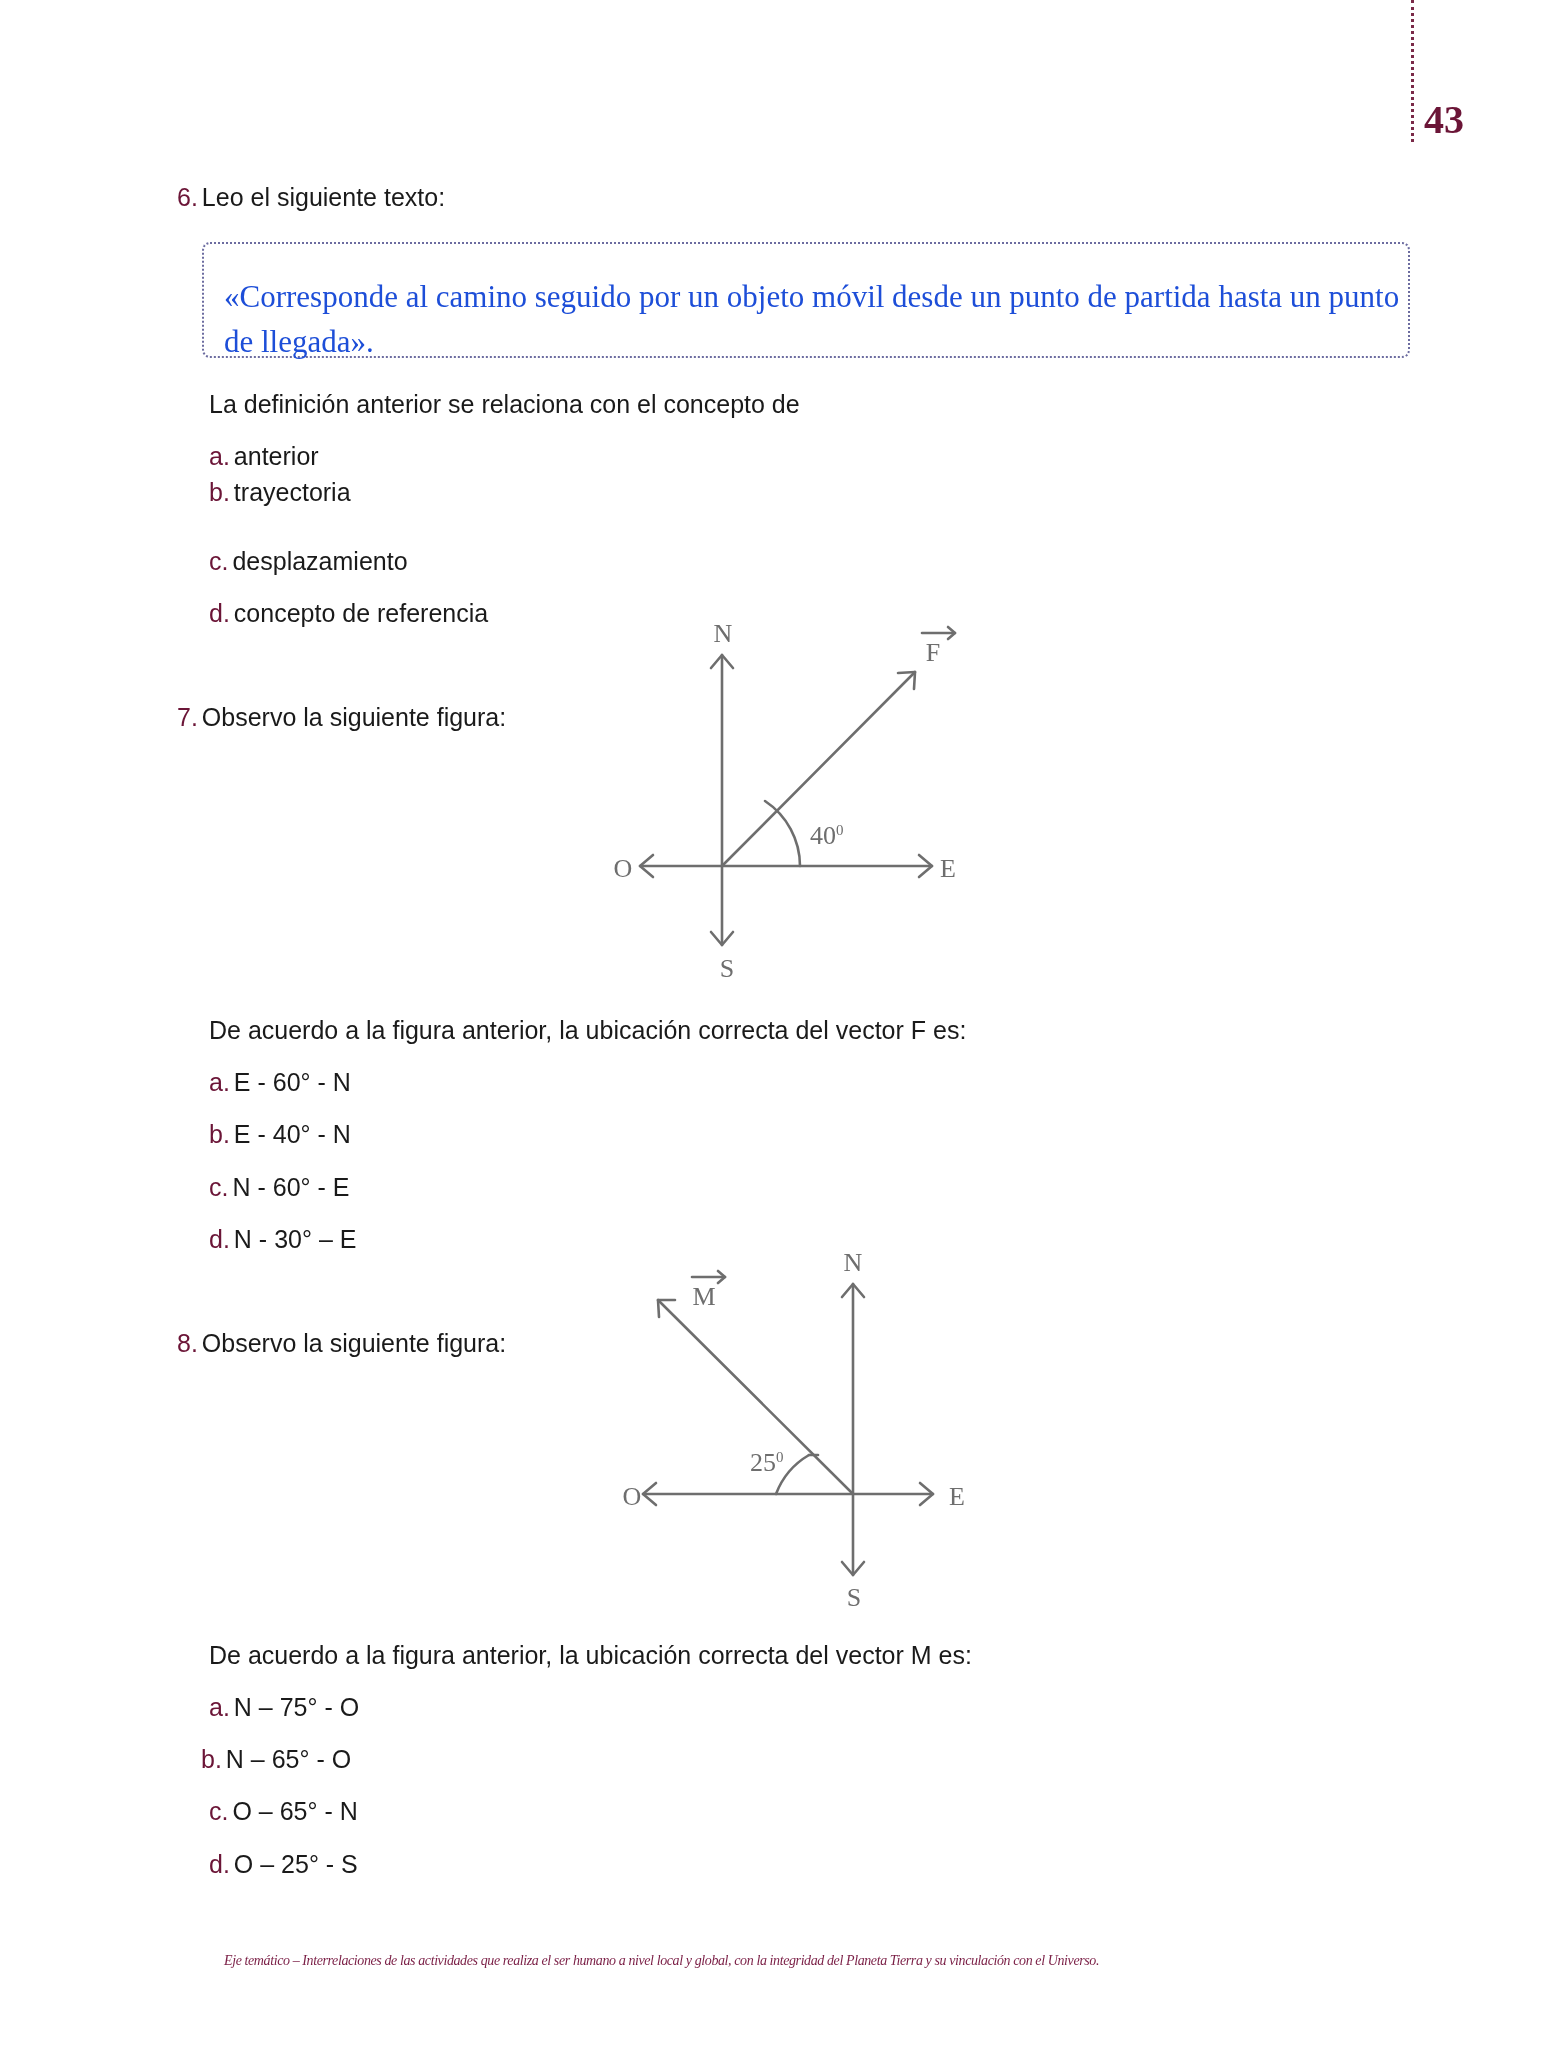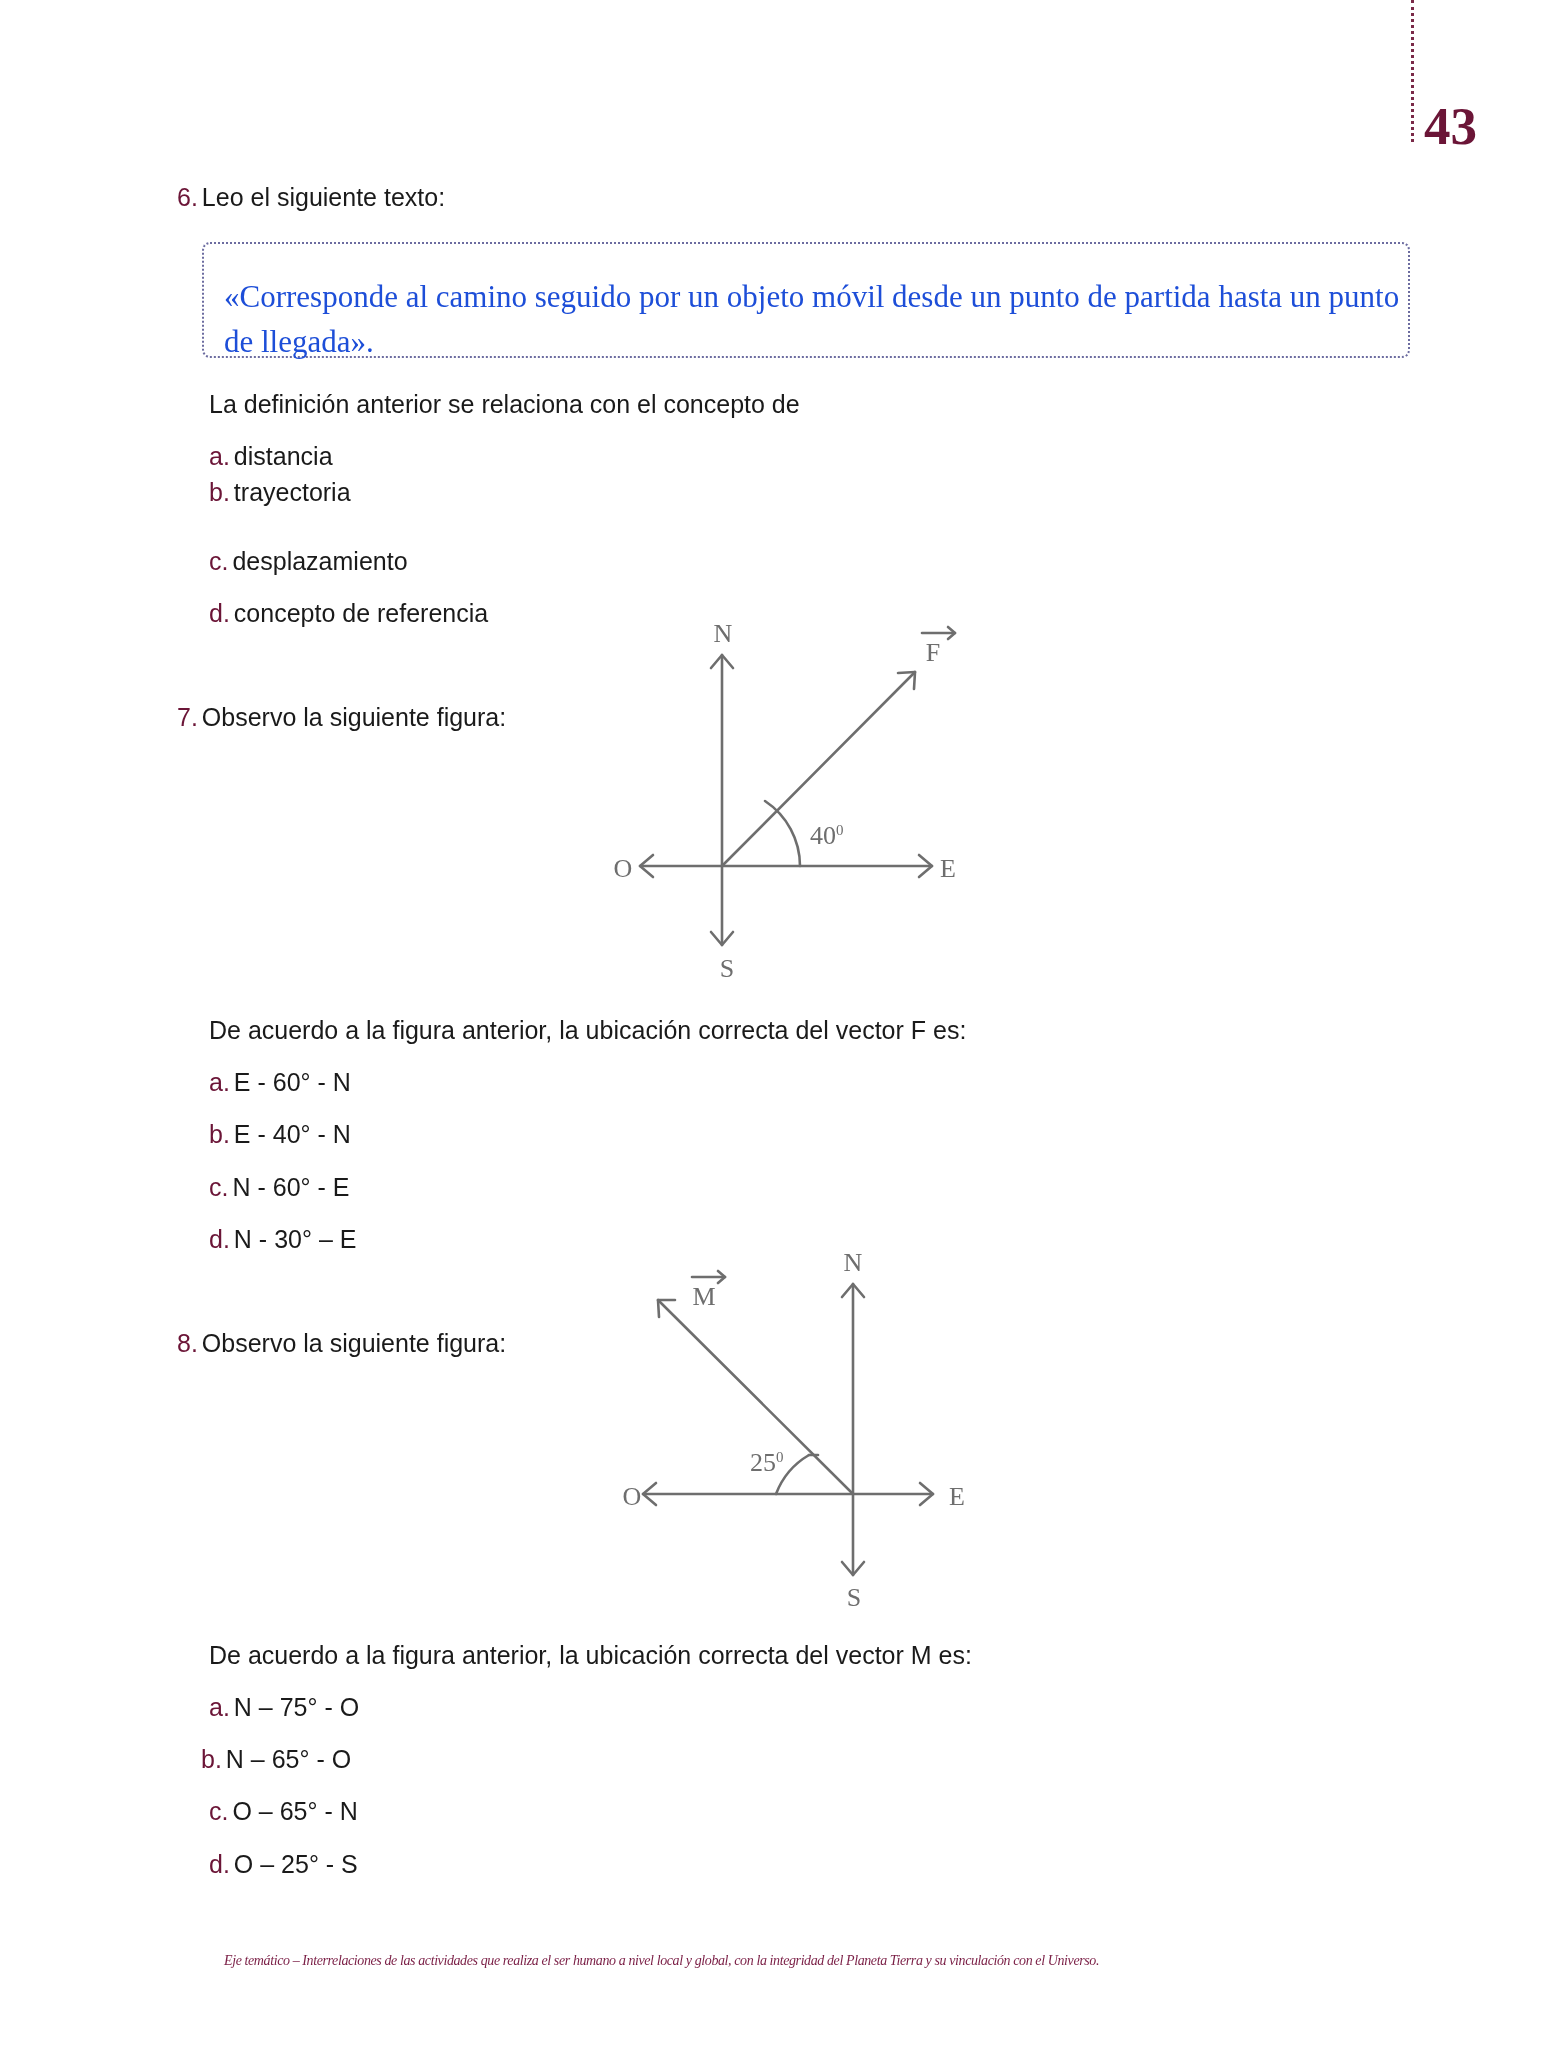--- a/index.html
+++ b/index.html
@@ -1,21 +1,21 @@
 <!DOCTYPE html>
 <html><head>
 <meta charset="utf-8">
 <style>
   html, body { margin: 0; padding: 0; background: #ffffff; }
   body { width: 1564px; height: 2048px; position: relative; overflow: hidden; }
   .abs { position: absolute; }
   .sans { font-family: "Liberation Sans", sans-serif; color: #1a1a1a; text-align: center; }
   .num { color: #6b1537; }
   .page-rule { left: 1411px; top: 0; width: 0; height: 142px; border-left: 3px dotted #7a2a48; }
-  .page-number { left: 1424px; top: 100px; font-family: "Liberation Serif", serif; font-weight: bold; font-size: 53px; color: #6b1537; line-height: 1; }
+  .page-number { left: 1424px; top: 100px; font-family: "Liberation Serif", serif; font-weight: bold; font-size: 40px; color: #6b1537; line-height: 1; }
   .q-title { font-size: 25px; line-height: 30px; }
   .q-title .num { margin-right: 4px; }
   .quote-box { left: 202px; top: 242px; width: 1208px; height: 116px; border: 2px dotted #6c6ca0; border-radius: 8px; box-sizing: border-box; }
   .quote-text { left: 224px; top: 274px; width: 1180px; font-family: "Liberation Serif", serif; font-size: 31px; line-height: 45px; color: #1d4ed8; }
   .stem { font-size: 25px; line-height: 30px; }
   .opt { font-size: 25px; line-height: 30px; }
   .opt .num { margin-right: 4px; }
   svg.fig { position: absolute; left: 0; top: 0; overflow: visible; }
   .fig line, .fig path, .fig polyline { stroke: #6e6e6e; stroke-width: 2.6; fill: none; stroke-linecap: round; stroke-linejoin: round; }
   .fig text { font-family: "Liberation Serif", serif; fill: #6e6e6e; font-size: 26px; }
@@ -26,21 +26,21 @@
 
 <div class="abs page-rule"></div>
 <div class="abs page-number">43</div>
 
 <div class="abs sans q-title" style="left:177px; top:182px;">
   <span class="num">6.</span><span>Leo el siguiente texto:</span>
 </div>
 <div class="abs quote-box"></div>
 <div class="abs quote-text">«Corresponde al camino seguido por un objeto móvil desde un punto de partida hasta un punto de llegada».</div>
 <div class="abs sans stem" style="left:209px; top:389px;">La definición anterior se relaciona con el concepto de</div>
-<div class="abs sans opt" style="left:209px; top:441px;"><span class="num">a.</span><span>distancia</span></div>
+<div class="abs sans opt" style="left:209px; top:441px;"><span class="num">a.</span><span>anterior</span></div>
 <div class="abs sans opt" style="left:209px; top:477px;"><span class="num">b.</span><span>trayectoria</span></div>
 <div class="abs sans opt" style="left:209px; top:546px;"><span class="num">c.</span><span>desplazamiento</span></div>
 <div class="abs sans opt" style="left:209px; top:598px;"><span class="num">d.</span><span>concepto de referencia</span></div>
 
 <div class="abs sans q-title" style="left:177px; top:702px;">
   <span class="num">7.</span><span>Observo la siguiente figura:</span>
 </div>
 
 <svg class="fig" width="1564" height="2048">
 

